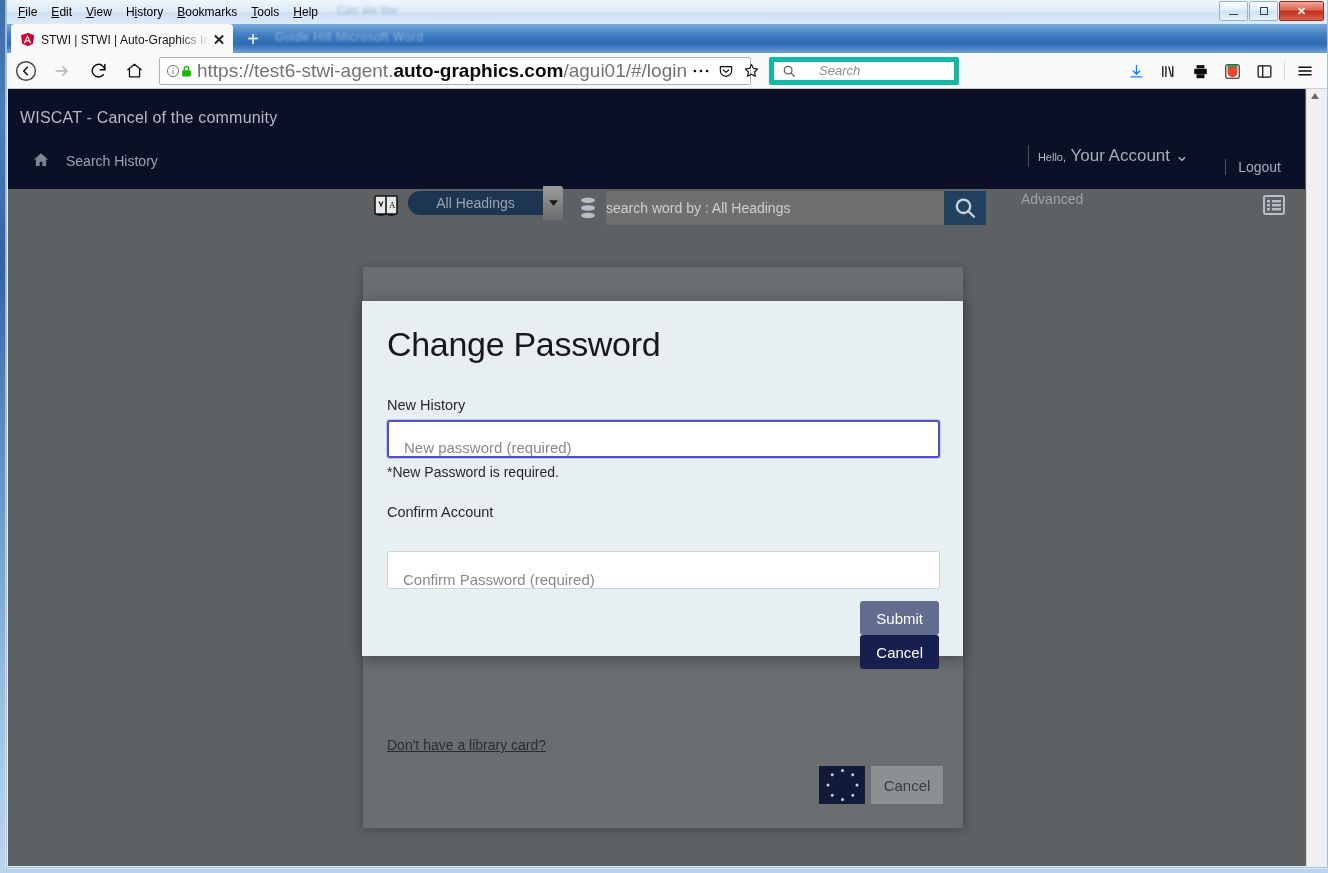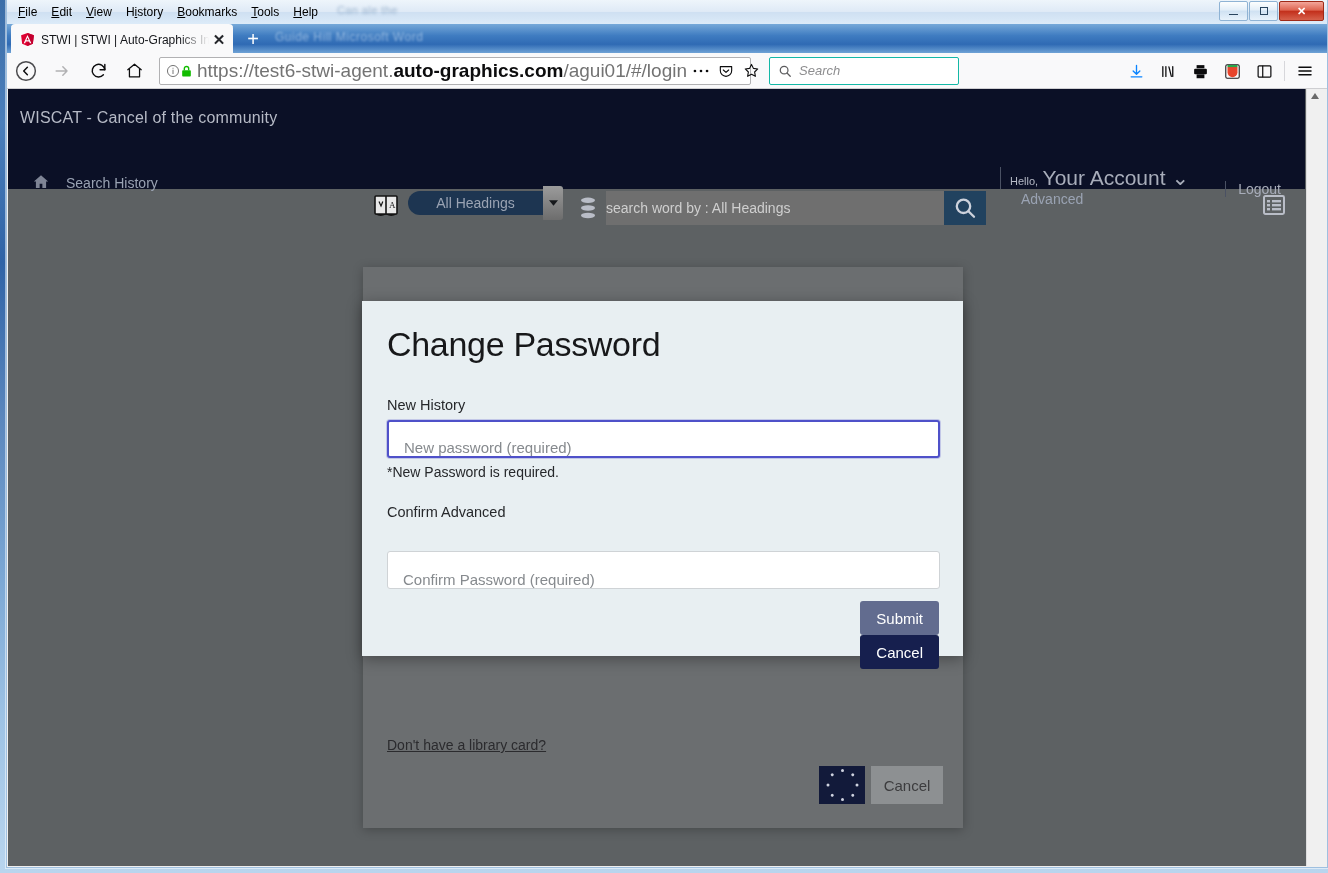--- a/index.html
+++ b/index.html
@@ -130,22 +130,22 @@
     display: flex; align-items: center; padding: 0 6px;
   }
   .url-info { width: 18px; display:flex; align-items:center; justify-content:center; color:#737373; }
   .url-lock { width: 16px; display:flex; align-items:center; justify-content:center; margin-right: 4px; }
   .url-text { font-size: 19px; color: #737373; flex: 1 1 auto; white-space: nowrap; }
   .url-text b { color: #0c0c0d; font-weight: 600; }
   .url-icons { display:flex; align-items:center; gap: 9px; color:#0c0c0d; padding-left: 6px; }
 
   .searchbar {
     flex: 0 0 auto; width: 190px; height: 28px; margin-left: 18px;
-    background: #fff; border: 1px solid #14b8a6; border-radius: 2px;
-    display: flex; align-items: center; padding: 0 8px; gap: 7px;
+    background: #fff; border: 5px solid #14b8a6; border-radius: 2px;
+    display: flex; align-items: center; padding: 0 8px; gap: 23px;
   }
   .searchbar .ph { font-size: 13px; color: #8d8d8f; font-style: italic; }
 
   .toolbar-icons {
     position: absolute; right: 6px; top: 4px;
     display: flex; align-items: center; gap: 0px;
   }
   .tb-icon {
     width: 32px; height: 28px;
     display:flex; align-items:center; justify-content:center;
@@ -215,35 +215,35 @@
   }
   .advanced-link {
     position: absolute; left: 1013px; top: 102px;
     font-size: 14px; color: #9aa3b3;
   }
   .list-view-icon {
     position: absolute; left: 1255px; top: 106px;
   }
 
   .app-subnav {
-    position: absolute; left: 0; top: 70px;
+    position: absolute; left: 0; top: 48px;
     width: 1297px; height: 46px;
     display: flex; align-items: center;
   }
   .home-icon { position: absolute; left: 24px; top: 14px; }
   .search-history {
     position: absolute; left: 58px; top: 16px;
     font-size: 14px; color: #9aa3b3;
   }
   .acct-block {
     position: absolute; right: 116px; top: 8px;
     border-left: 1px solid #4a5163; padding-left: 9px;
   }
   .acct-hello { font-size: 11px; color: #b6bac6; line-height: 13px; }
-  .acct-name { font-size: 21px; color: #a8adba; line-height: 22px; white-space: nowrap; }
+  .acct-name { font-size: 17px; color: #a8adba; line-height: 22px; white-space: nowrap; }
   .logout {
     position: absolute; right: 24px; top: 22px;
     border-left: 1px solid #4a5163; padding-left: 12px;
     font-size: 14px; color: #a8adba;
   }
 
   
   .login-panel {
     position: absolute; left: 355px; top: 178px;
     width: 600px; height: 561px;
@@ -579,21 +579,21 @@
 
     <div class="modal">
       <div class="modal-title">Change Password</div>
 
       <div class="field-label fl-new">New History</div>
       <div class="pw-input new">
         <span>New password (required)</span>
       </div>
       <div class="error-msg">*New Password is required.</div>
 
-      <div class="field-label fl-confirm">Confirm Advanced</div>
+      <div class="field-label fl-confirm">Confirm Account</div>
       <div class="pw-input confirm">
         <span>Confirm Password (required)</span>
       </div>
 
       <div class="modal-actions">
         <button class="btn submit">Submit</button>
         <button class="btn cancel">Cancel</button>
       </div>
     </div>
 

